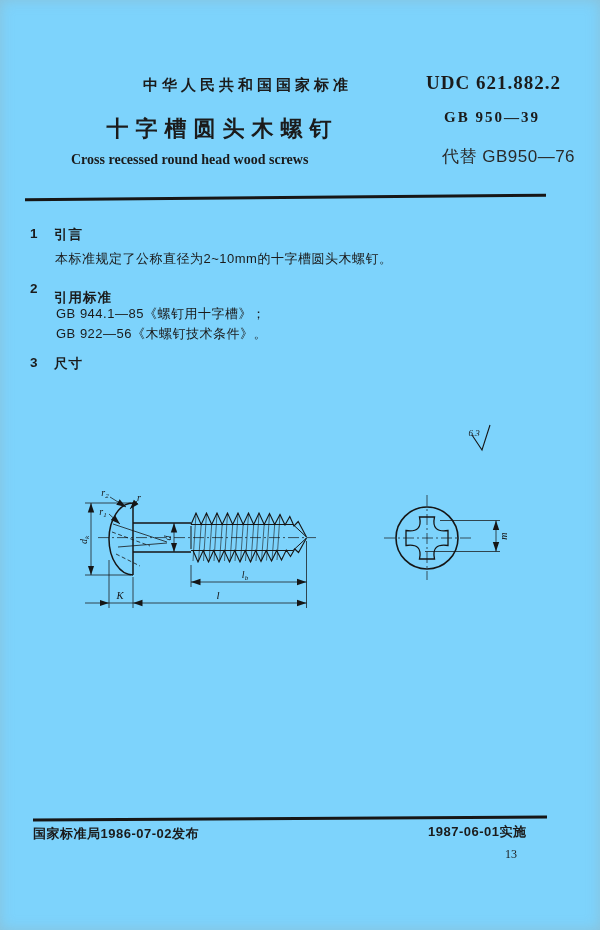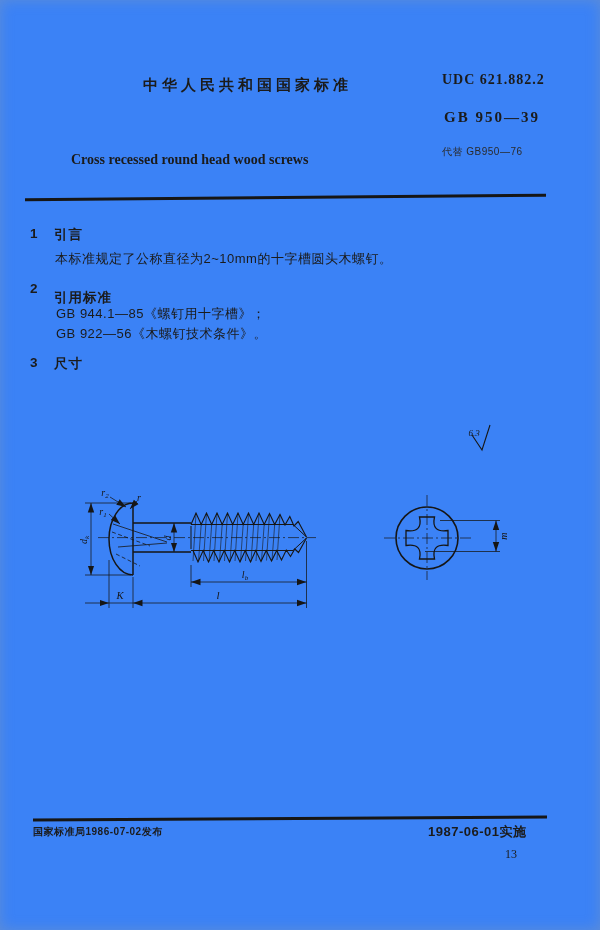--- a/index.html
+++ b/index.html
@@ -5,56 +5,57 @@
   html,body{margin:0;padding:0;}
   body{
     width:600px;height:930px;
     background:#e9e9e7;
     font-family:"Liberation Sans",sans-serif;
     color:#1b1b1b;
     -webkit-font-smoothing:antialiased;
   }
   .page{
     position:relative;width:600px;height:930px;overflow:hidden;
-    background:#3b82f6;
+    background:#7dd3fc;
     box-shadow:inset 0 0 14px rgba(160,160,155,.35);
   }
   .abs{position:absolute;}
   
   .std-org{left:100px;top:76px;width:295px;text-align:center;
     font-size:15px;font-weight:bold;letter-spacing:4px;white-space:nowrap;}
   .title-zh{left:75px;top:114px;width:295px;text-align:center;
     font-size:22px;font-weight:bold;letter-spacing:7px;white-space:nowrap;}
   .title-en{left:71px;top:152px;width:295px;
     font-family:"Liberation Serif",serif;font-size:14px;font-weight:bold;white-space:nowrap;}
-  .udc{left:442px;top:72px;font-family:"Liberation Serif",serif;
-    font-size:14px;font-weight:bold;letter-spacing:1px;white-space:nowrap;}
+  .udc{left:426px;top:72px;font-family:"Liberation Serif",serif;
+    font-size:19px;font-weight:bold;letter-spacing:1px;white-space:nowrap;}
   .gbno{left:444px;top:109px;font-family:"Liberation Serif",serif;
     font-size:15px;font-weight:bold;letter-spacing:2px;white-space:nowrap;}
-  .replaces{left:442px;top:145px;font-size:10px;letter-spacing:.5px;white-space:nowrap;color:#2a2a2a;}
+  .replaces{left:442px;top:145px;font-size:17px;letter-spacing:.5px;white-space:nowrap;color:#2a2a2a;}
   .rule-top{left:25px;top:196px;width:521px;height:3px;background:#161616;transform:rotate(-0.5deg);}
   
   .sec-no{font-size:13.5px;font-weight:bold;}
   .sec-h{font-size:13.5px;font-weight:bold;letter-spacing:1px;}
   .body-text{font-size:13px;letter-spacing:.5px;white-space:nowrap;}
   .ref-text{font-size:13px;letter-spacing:.5px;white-space:nowrap;}
   
   .rule-bottom{left:33px;top:817px;width:514px;height:2.5px;background:#161616;transform:rotate(-0.35deg);}
-  .foot-left{left:33px;top:825px;font-size:10px;font-weight:bold;letter-spacing:.5px;white-space:nowrap;}
+  .foot-left{left:33px;top:825px;font-size:13px;font-weight:bold;letter-spacing:.5px;white-space:nowrap;}
   .foot-right{left:428px;top:823px;font-size:13px;font-weight:bold;letter-spacing:.5px;white-space:nowrap;text-align:right;}
   .page-no{left:505px;top:847px;font-family:"Liberation Serif",serif;font-size:12px;}
   
   svg text{font-family:"Liberation Serif",serif;font-style:italic;fill:#161616;}
 </style>
 </head>
 <body>
 
 <div class="page">
 
   <div class="abs std-org">中华人民共和国国家标准</div>
+  <div class="abs title-zh">十字槽圆头木螺钉</div>
   <div class="abs title-en">Cross recessed round head wood screws</div>
   <div class="abs udc">UDC 621.882.2</div>
   <div class="abs gbno">GB 950—39</div>
   <div class="abs replaces">代替 GB950—76</div>
   <div class="abs rule-top"></div>
 
   <span class="abs sec-no" style="left:30px;top:226px;">1</span>
   <span class="abs sec-h" style="left:54px;top:226px;">引言</span>
   <div class="abs body-text" style="left:55px;top:250px;">本标准规定了公称直径为2~10mm的十字槽圆头木螺钉。</div>
 

